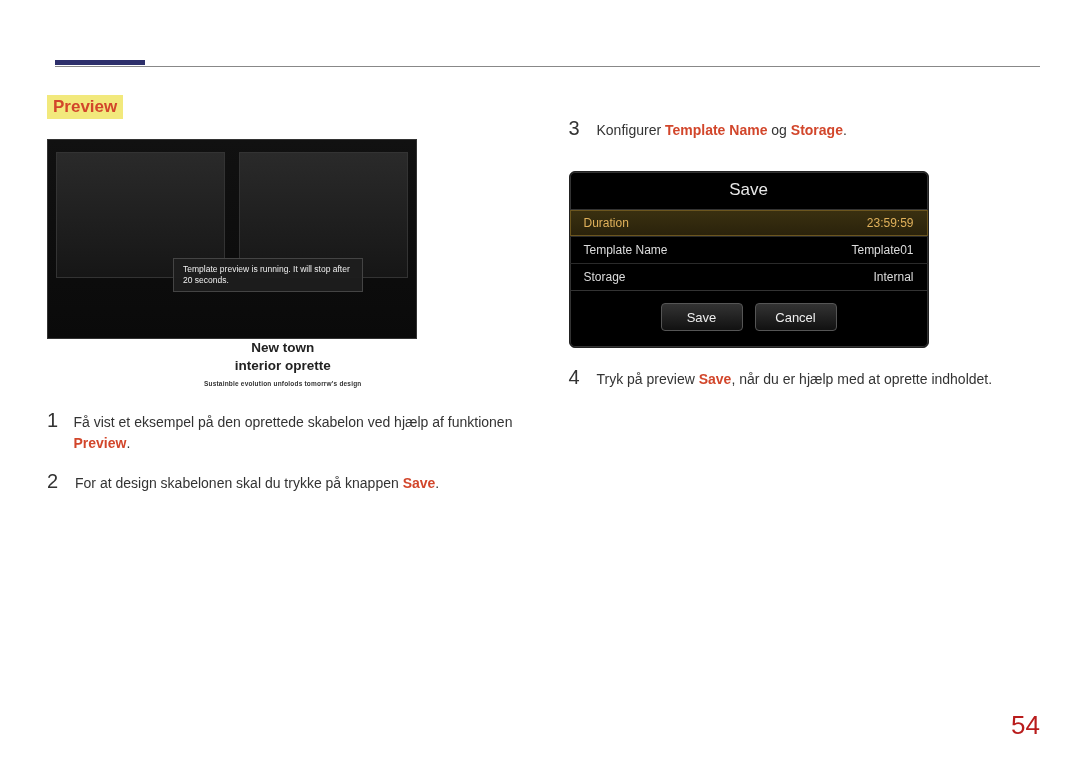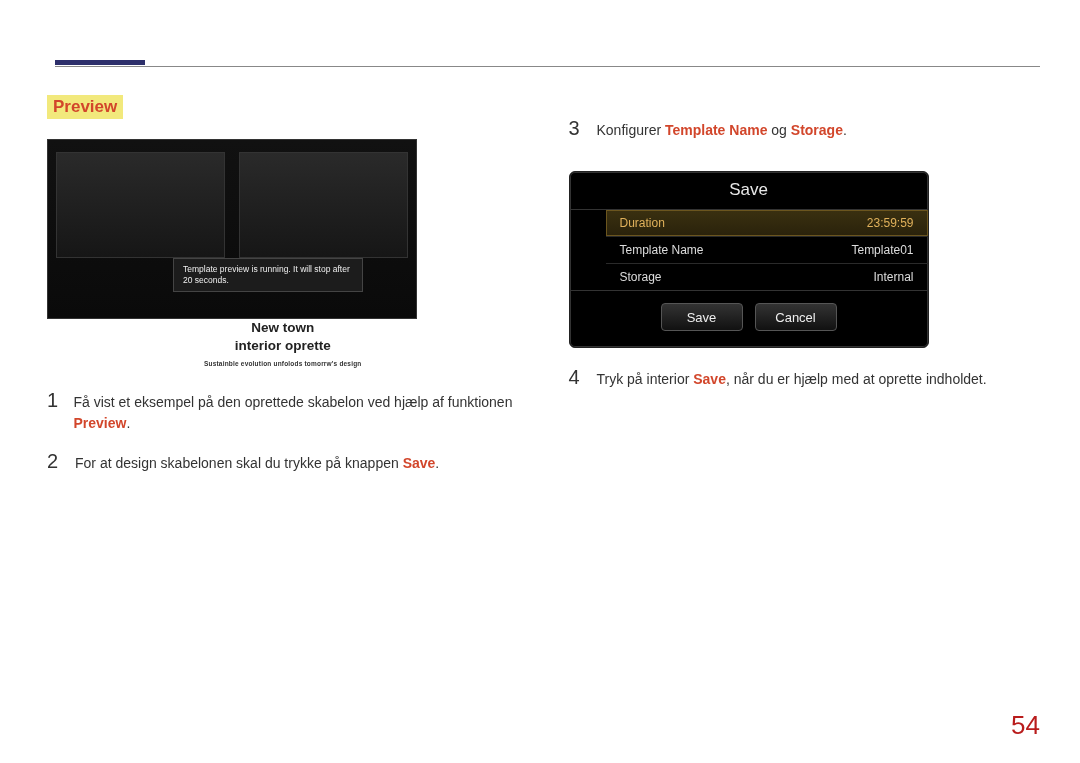--- a/index.html
+++ b/index.html
@@ -39,21 +39,21 @@
     display: inline-block;
     background: #f2e97c;
     color: #d2462b;
     font-weight: bold;
     font-size: 17px;
     padding: 2px 6px;
     margin-bottom: 20px;
   }
   .preview-shot {
     width: 370px;
-    height: 180px;
+    height: 200px;
     background: #6d28d9;
     border: 1px solid #333;
     position: relative;
     overflow: hidden;
   }
   .preview-inner {
     position: absolute; inset: 0;
     background: linear-gradient(180deg, #111 0%, #0a0a0a 100%);
   }
   .panel-left, .panel-right {
@@ -96,21 +96,21 @@
     border: 1px solid #222;
     box-shadow: 0 0 0 1px #333 inset;
   }
   .dialog-title {
     text-align: center;
     color: #e8e8e8;
     font-size: 17px;
     padding: 8px 0 9px;
     font-weight: 300;
   }
-  .dialog-rows { border-top: 1px solid #333; border-bottom: 1px solid #333; padding-left: 36px; }
+  .dialog-rows { border-top: 1px solid #333; border-bottom: 1px solid #333; }
   .dialog-row {
     display: flex; justify-content: space-between;
     padding: 6px 14px;
     font-size: 12px;
     color: #ddd;
     border-bottom: 1px solid #2a2a2a;
     font-weight: 300;
   }
   .dialog-row:last-child { border-bottom: none; }
   .dialog-row.selected {
@@ -204,20 +204,20 @@
         </div>
       <div class="dialog-buttons">
         <div class="dialog-btn">Save</div>
         <div class="dialog-btn">Cancel</div>
       </div>
     </div>
 
     <div class="steps" style="margin-top:18px" id="right-step-4">
         <div class="step">
           <div class="step-num">4</div>
-          <div class="step-text"><span>Tryk på interior </span><span class="hl-orange">Save</span><span>, når du er hjælp med at oprette indholdet.</span></div>
+          <div class="step-text"><span>Tryk på preview </span><span class="hl-orange">Save</span><span>, når du er hjælp med at oprette indholdet.</span></div>
         </div>
       </div>
   </div>
 
 </div>
 
 <div class="page-num">54</div>
 
 </body></html>

